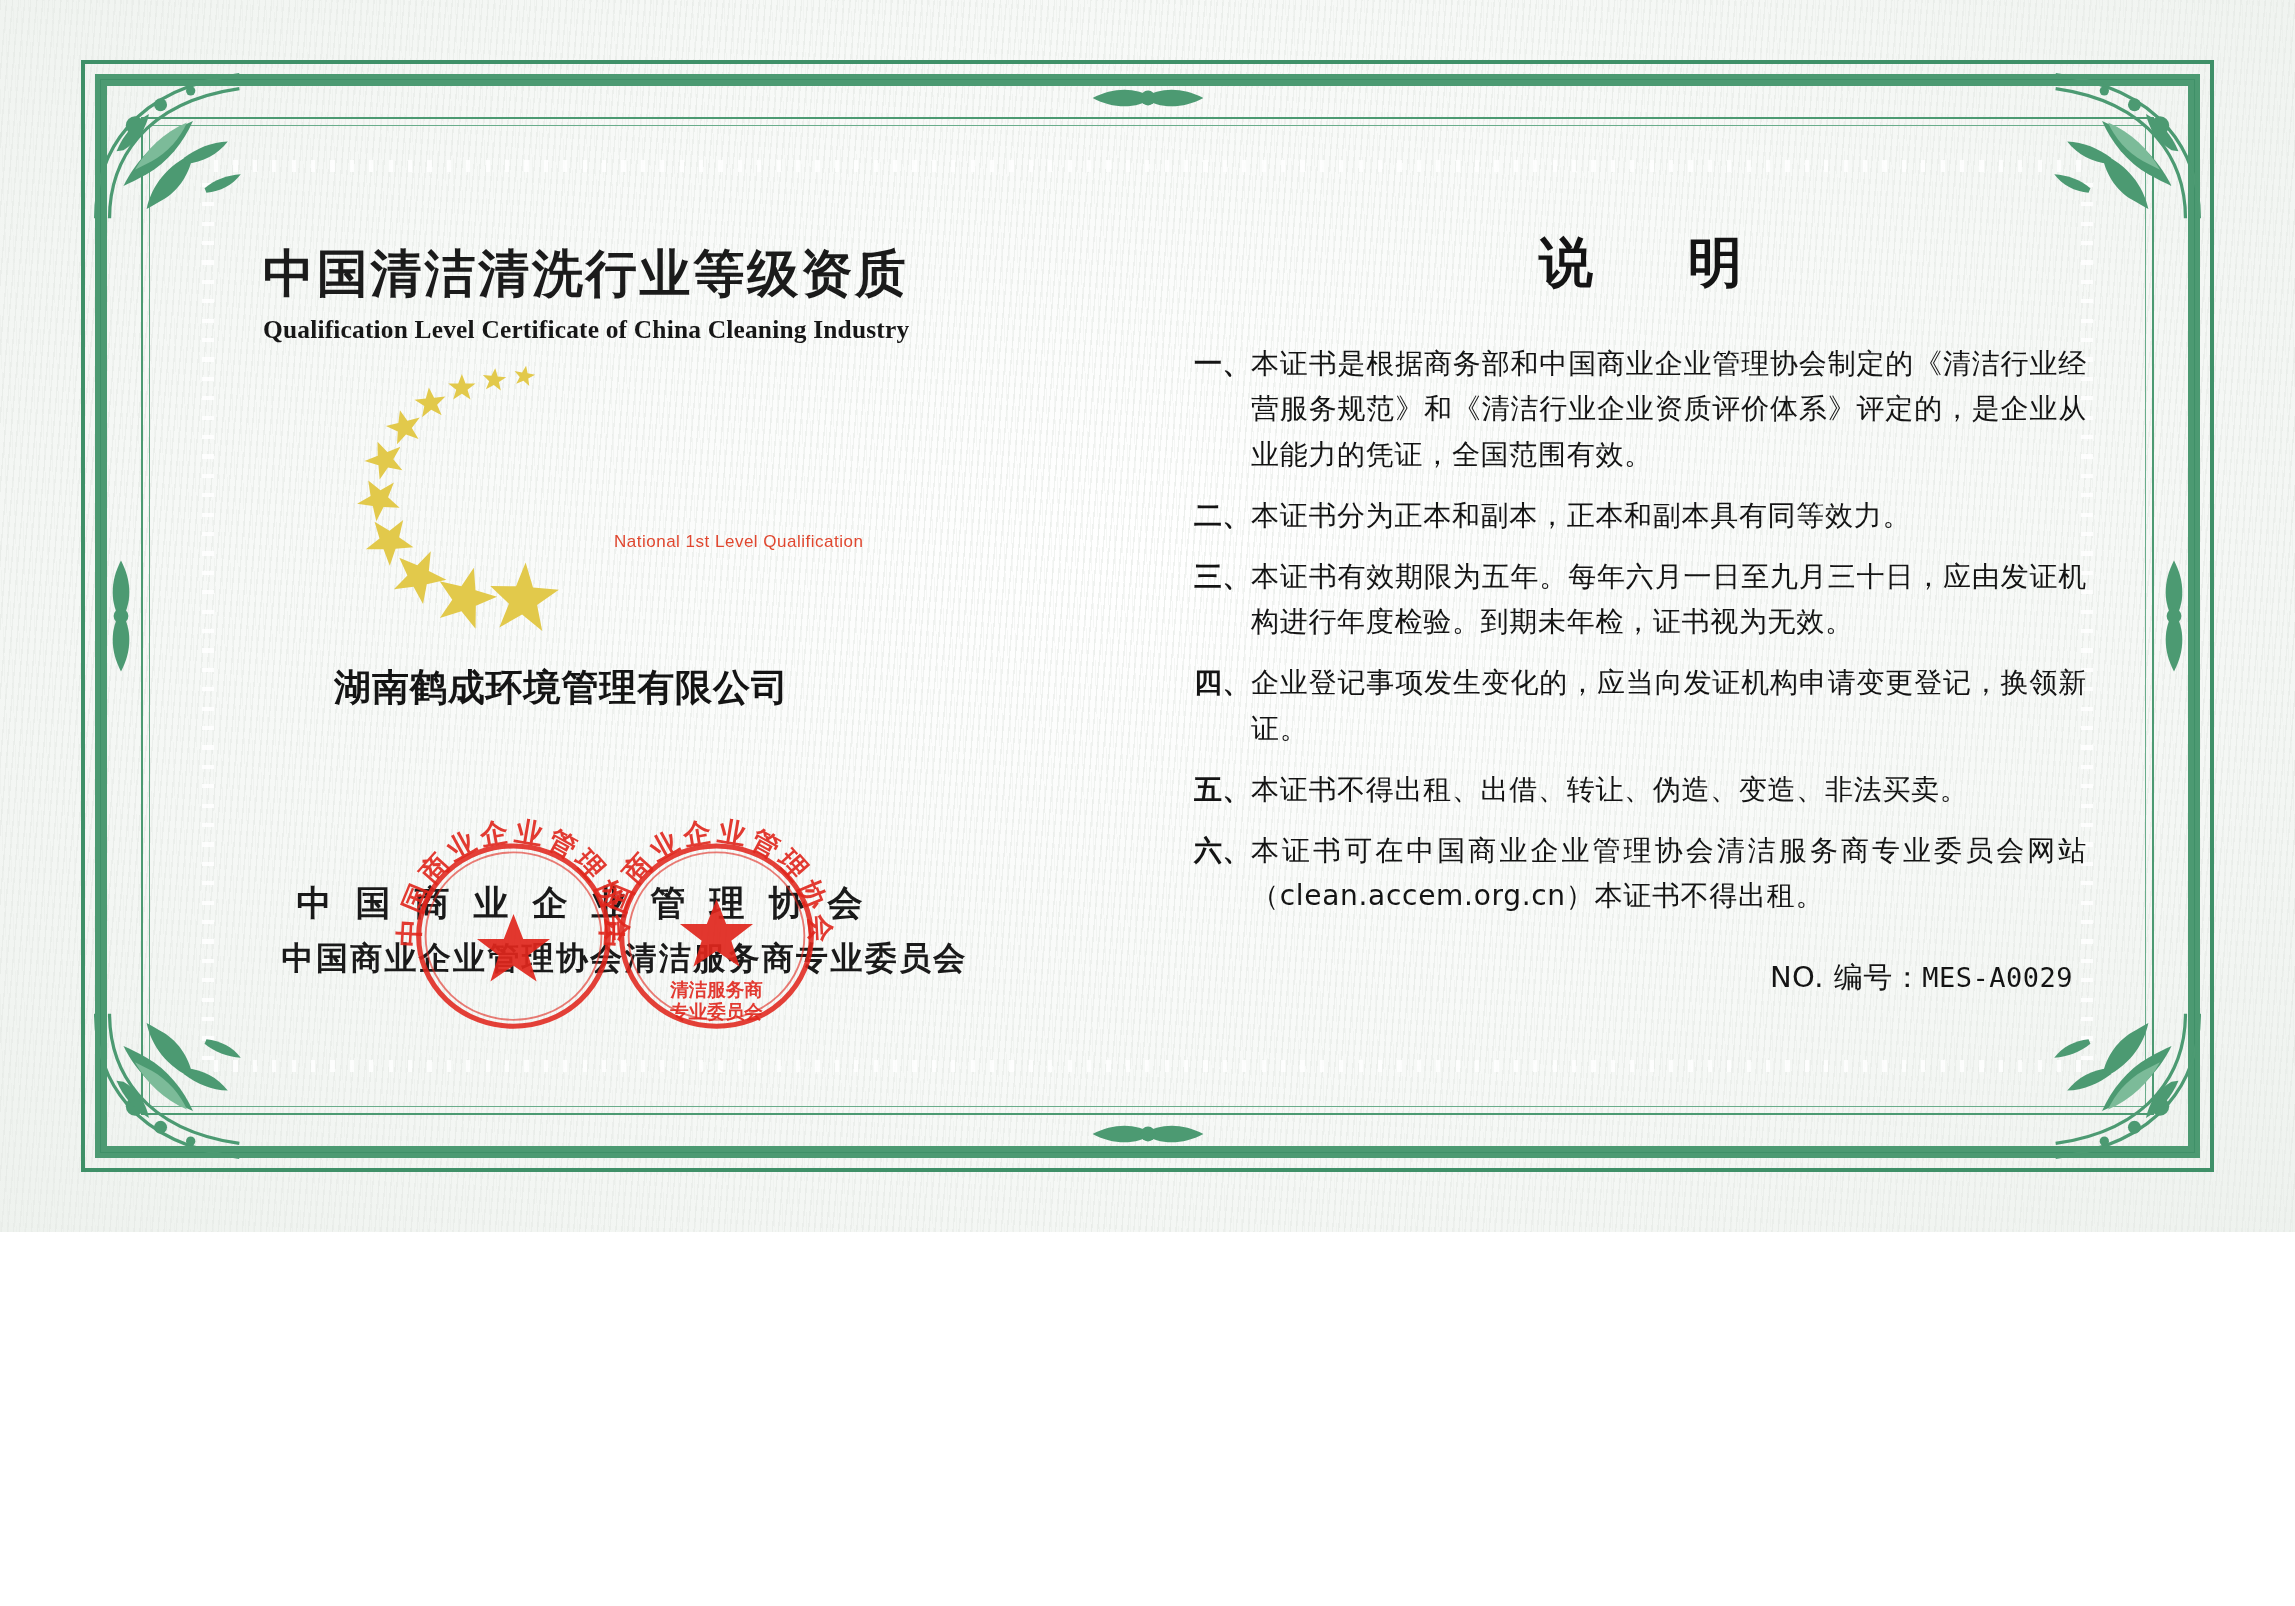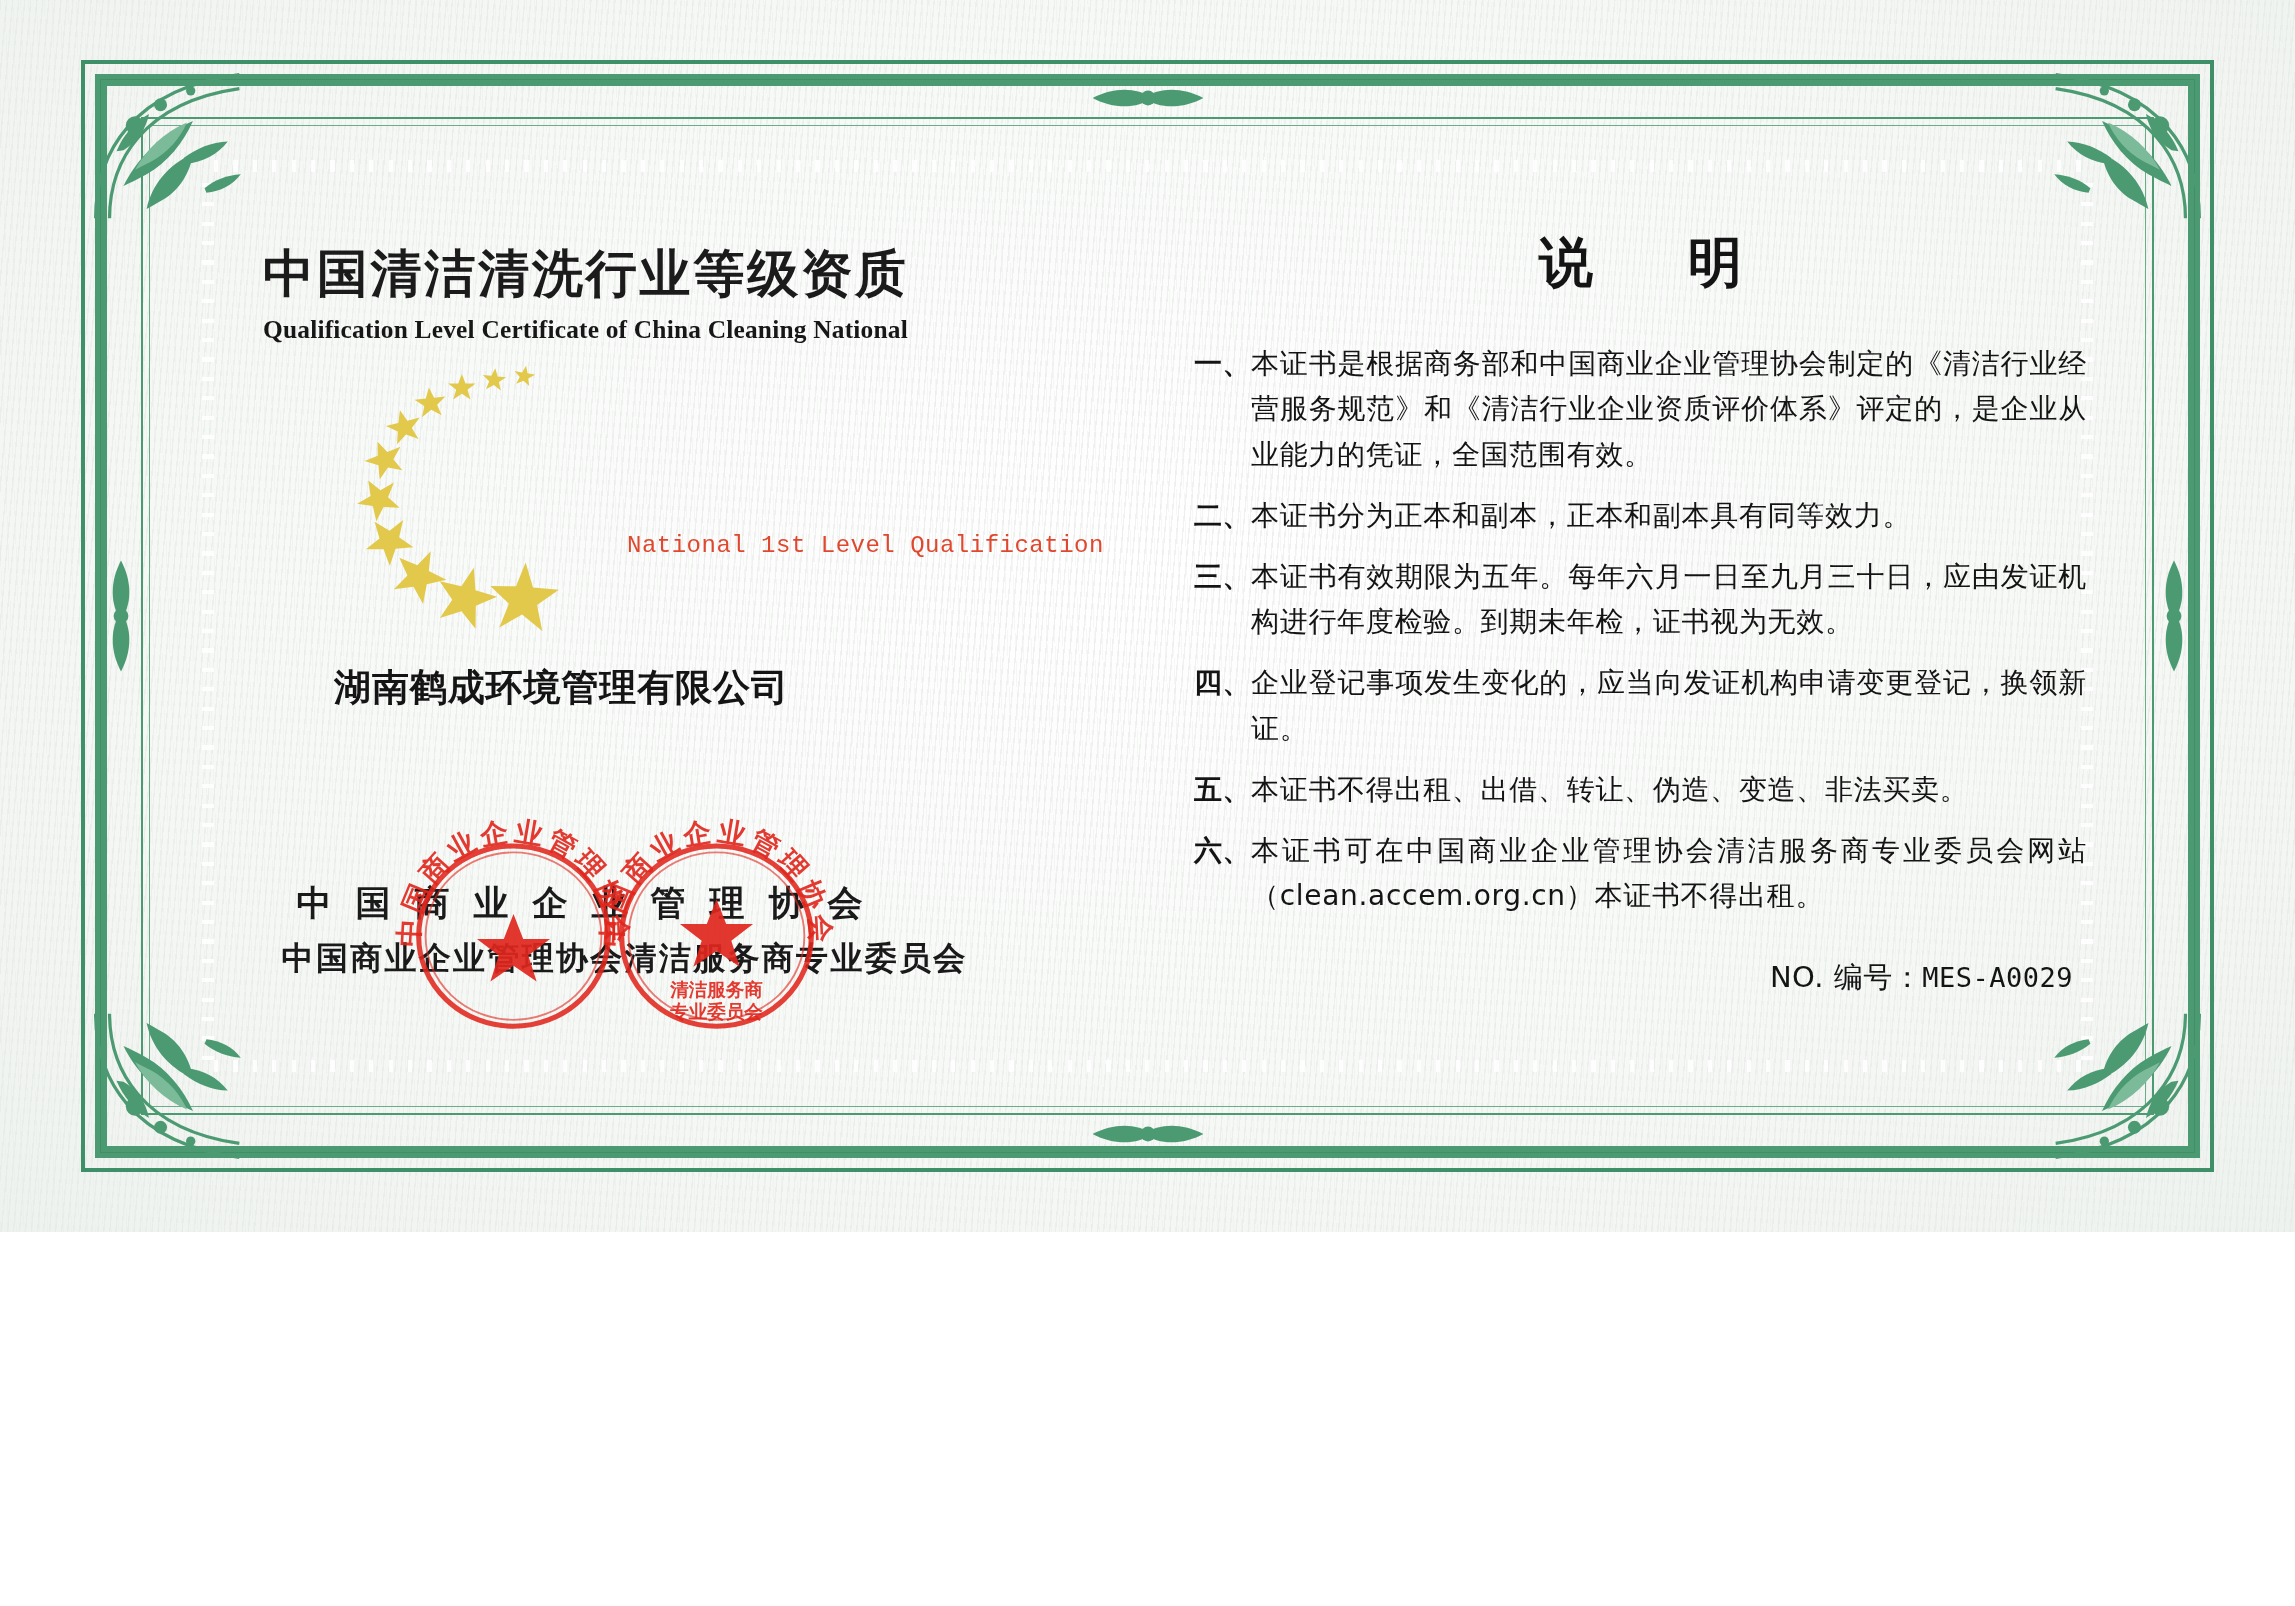--- a/index.html
+++ b/index.html
@@ -215,27 +215,27 @@
     top: 106px;
     font-size: 50px;
     font-weight: 700;
     color: #e03020;
     letter-spacing: 12px;
     white-space: nowrap;
     font-family: "DejaVu Sans", "Liberation Sans", sans-serif;
   }
   .emblem-grade-en {
     position: absolute;
-    left: 304px;
+    left: 291px;
     top: 170px;
-    font-size: 24px;
+    font-size: 17px;
     color: #e0472f;
     letter-spacing: 0.5px;
     white-space: nowrap;
-    font-family: Liberation Mono, monospace;
+    font-family: Liberation Sans, sans-serif;
   }
 
   .company {
     margin-top: 4.6px;
     margin-left: 71px;
     font-size: 37px;
     font-weight: 700;
     color: #141414;
     letter-spacing: 0.9px;
     white-space: nowrap;
@@ -468,21 +468,21 @@
         <circle cx="130" cy="60" r="16"></circle>
       </g>
     </svg>
   </div>
 
   <div class="content">
 
     <div class="col-left">
 
       <div class="title-cn">中国清洁清洗行业等级资质</div>
-      <div class="title-en">Qualification Level Certificate of China Cleaning National</div>
+      <div class="title-en">Qualification Level Certificate of China Cleaning Industry</div>
 
       <div class="emblem">
         <svg viewBox="0 0 1500 640" xmlns="http://www.w3.org/2000/svg">
           <g fill="#e2c94b">
 
             <g transform="translate(435,30) scale(0.55) rotate(10)">
               <polygon points="0,-40 11,-12 41,-12 17,7 26,36 0,19 -26,36 -17,7 -41,-12 -11,-12"></polygon>
             </g>
             <g transform="translate(370,38) scale(0.62) rotate(5)">
               <polygon points="0,-40 11,-12 41,-12 17,7 26,36 0,19 -26,36 -17,7 -41,-12 -11,-12"></polygon>

